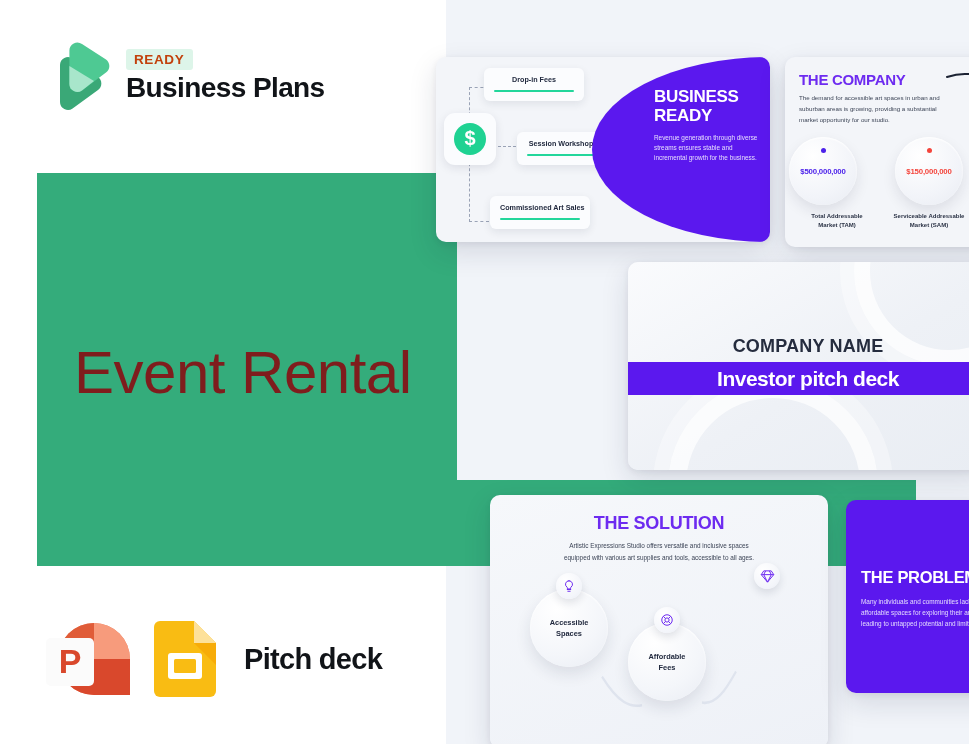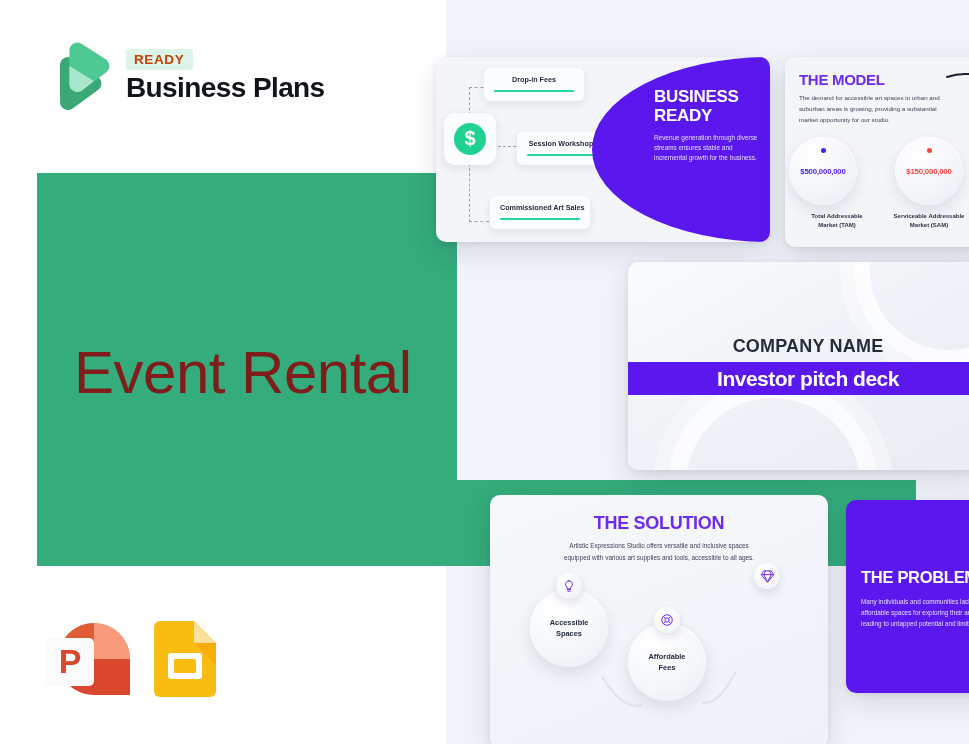--- a/index.html
+++ b/index.html
@@ -254,21 +254,21 @@
       <div id="bm-title">
         <div>BUSINESS</div>
         <div>READY</div>
       </div>
       <div id="bm-desc">Revenue generation through diverse streams ensures stable and incremental growth for the business.</div>
     </div>
   </div>
 </div>
 
 <div class="slide" id="slide-market">
-  <div id="mk-title">THE MODEL</div>
+  <div id="mk-title">THE COMPANY</div>
   <div id="mk-desc">The demand for accessible art spaces in urban and suburban areas is growing, providing a substantial market opportunity for our studio.</div>
 
   <svg id="mk-arrow" viewBox="0 0 64 42">
     <path d="M2 6 C26 -2 50 6 58 30" stroke="#1b2233" stroke-width="2" fill="none" stroke-linecap="round"></path>
     <path d="M50 26 L58.5 33 L57 21.5 Z" fill="#1b2233"></path>
   </svg>
 
   <div class="mk-knob" id="mk-knob-1">
     <i class="dot" style="background:#4c22ea"></i>
     <span class="mk-val" style="color:#4c22ea">$500,000,000</span>
@@ -359,13 +359,14 @@
   <div id="slides-icon">
     <svg viewBox="0 0 62 76" width="62" height="76">
       <path d="M6 0h34l22 22v48a6 6 0 0 1-6 6H6a6 6 0 0 1-6-6V6a6 6 0 0 1 6-6z" fill="#f9bc13"></path>
       <path d="M40 0l22 22H40z" fill="#fde19a"></path>
       <path d="M40 22h22L40 0z" fill="#f7a415" opacity="0"></path>
       <path d="M40 22l22 22V22z" fill="#f59f00" opacity=".55"></path>
       <rect x="14" y="32" width="34" height="26" rx="3" fill="#ffffff"></rect>
       <rect x="20" y="38" width="22" height="14" rx="1.5" fill="#f9bc13"></rect>
     </svg>
   </div>
+  <div id="formats-label">Pitch deck</div>
 </div>
 
 </body></html>

